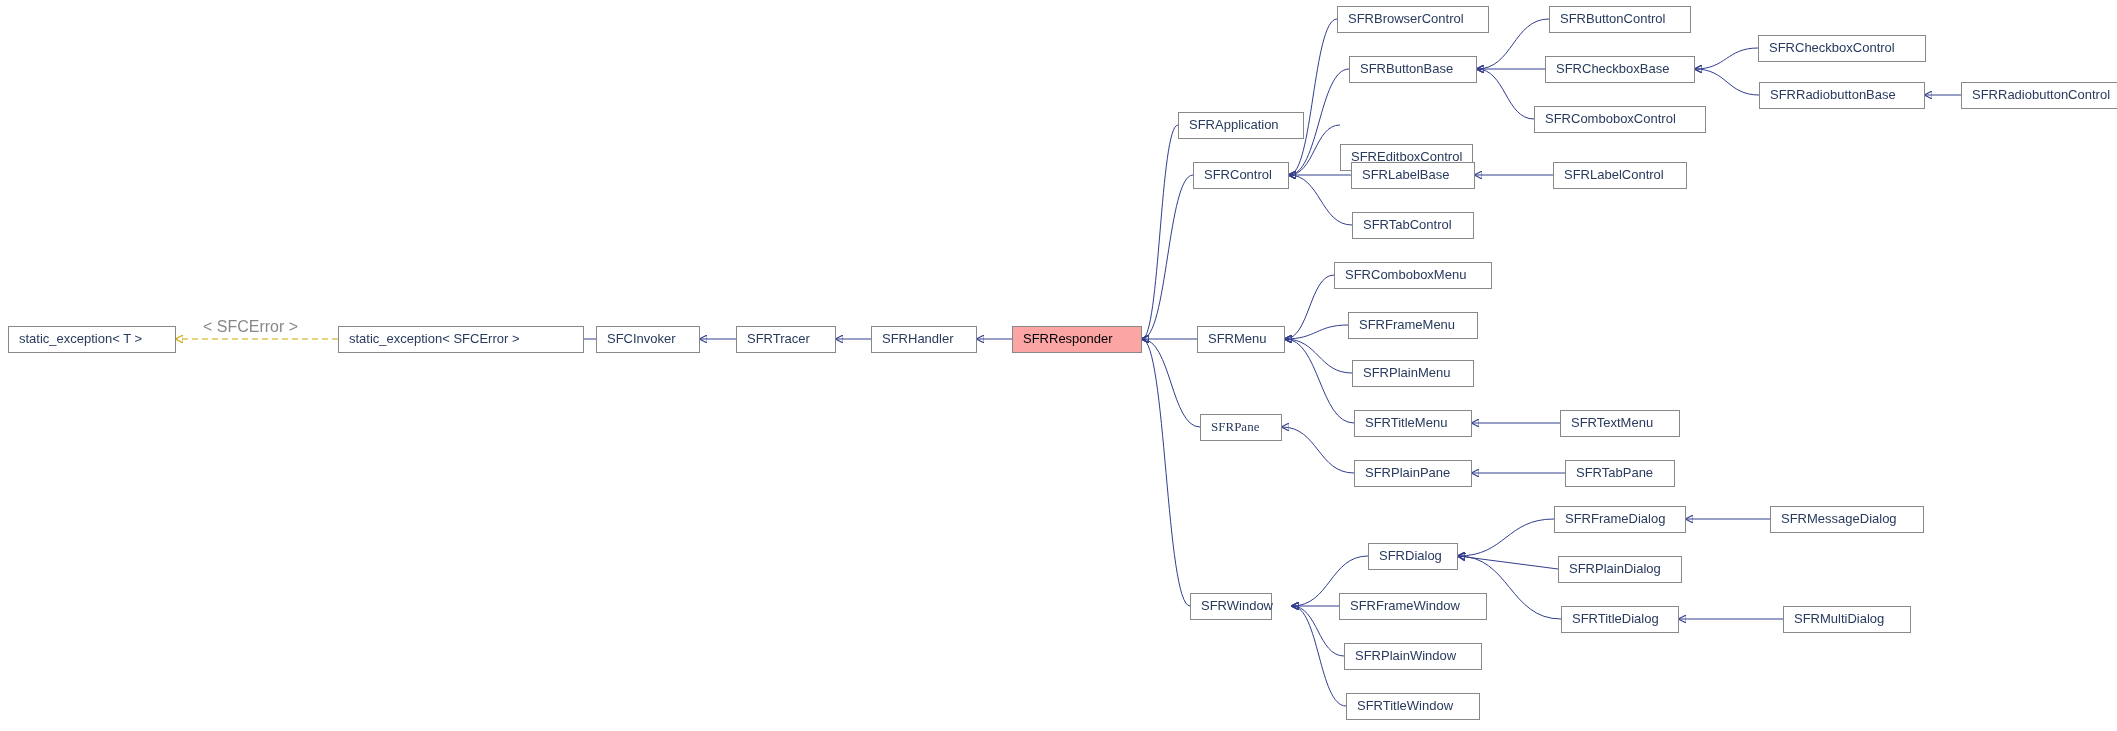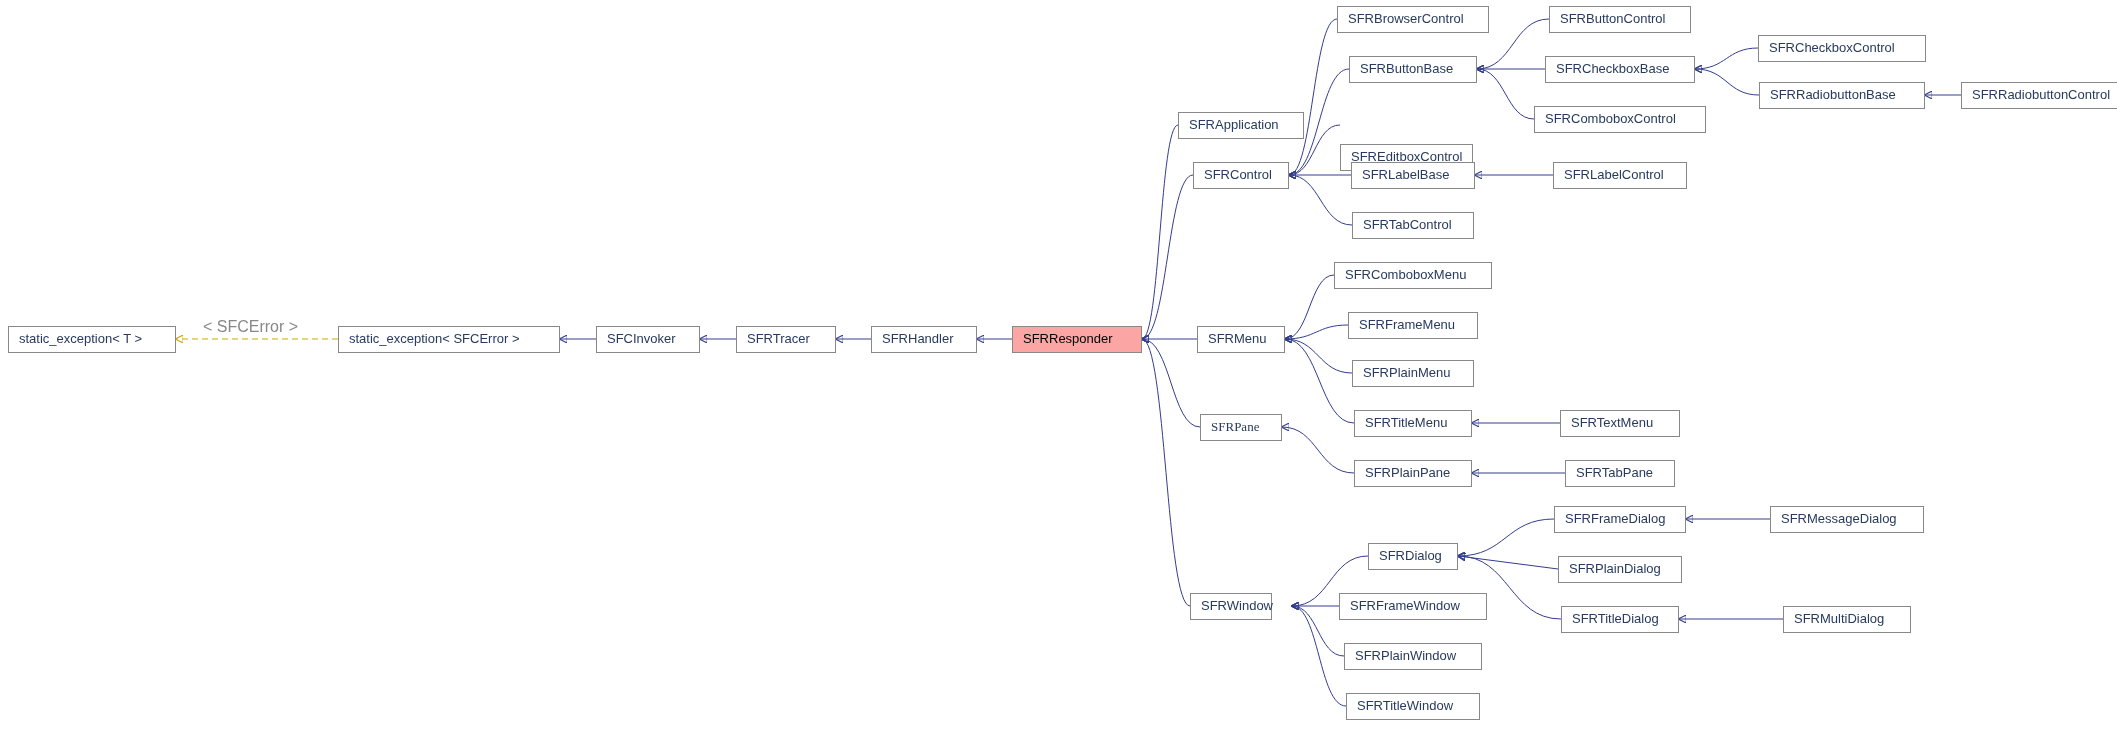--- a/index.html
+++ b/index.html
@@ -94,21 +94,21 @@
       <path d="M 1554 519 C 1506 519, 1506 556, 1458 556" fill="none" stroke="#323e8c" stroke-width="1" marker-end="url(#arrow-inherit)"></path>
       <path d="M 1558 569 L 1458 556" fill="none" stroke="#323e8c" stroke-width="1" marker-end="url(#arrow-inherit)"></path>
       <path d="M 1561 619 C 1509.5 619, 1509.5 556, 1458 556" fill="none" stroke="#323e8c" stroke-width="1" marker-end="url(#arrow-inherit)"></path>
       <path d="M 1758 48 C 1726.5 48, 1726.5 69, 1695 69" fill="none" stroke="#323e8c" stroke-width="1" marker-end="url(#arrow-inherit)"></path>
       <path d="M 1759 95 C 1727 95, 1727 69, 1695 69" fill="none" stroke="#323e8c" stroke-width="1" marker-end="url(#arrow-inherit)"></path>
       <path d="M 1770 519 L 1686 519" fill="none" stroke="#323e8c" stroke-width="1" marker-end="url(#arrow-inherit)"></path>
       <path d="M 1783 619 L 1679 619" fill="none" stroke="#323e8c" stroke-width="1" marker-end="url(#arrow-inherit)"></path>
       <path d="M 1961 95 L 1925 95" fill="none" stroke="#323e8c" stroke-width="1" marker-end="url(#arrow-inherit)"></path>
     </svg>
 <div class="node" style="left: 8px; top: 326px; width: 168px;">static_exception&lt; T &gt;</div>
-    <div class="node" style="left: 338px; top: 326px; width: 222px;">static_exception&lt; SFCError &gt;</div>
+    <div class="node" style="left: 338px; top: 326px; width: 246px;">static_exception&lt; SFCError &gt;</div>
     <div class="node" style="left: 596px; top: 326px; width: 104px;">SFCInvoker</div>
     <div class="node" style="left: 736px; top: 326px; width: 100px;">SFRTracer</div>
     <div class="node" style="left: 871px; top: 326px; width: 106px;">SFRHandler</div>
     <div class="node highlight" style="left: 1012px; top: 326px; width: 130px;">SFRResponder</div>
     <div class="node" style="left: 1178px; top: 112px; width: 126px;">SFRApplication</div>
     <div class="node" style="left: 1193px; top: 162px; width: 96px;">SFRControl</div>
     <div class="node" style="left: 1197px; top: 326px; width: 88px;">SFRMenu</div>
     <div class="node" style="left: 1200px; top: 414px; width: 82px; font-family: Liberation Serif, serif;">SFRPane</div>
     <div class="node" style="left: 1190px; top: 593px; width: 82px;">SFRWindow</div>
     <div class="node" style="left: 1337px; top: 6px; width: 152px;">SFRBrowserControl</div>

